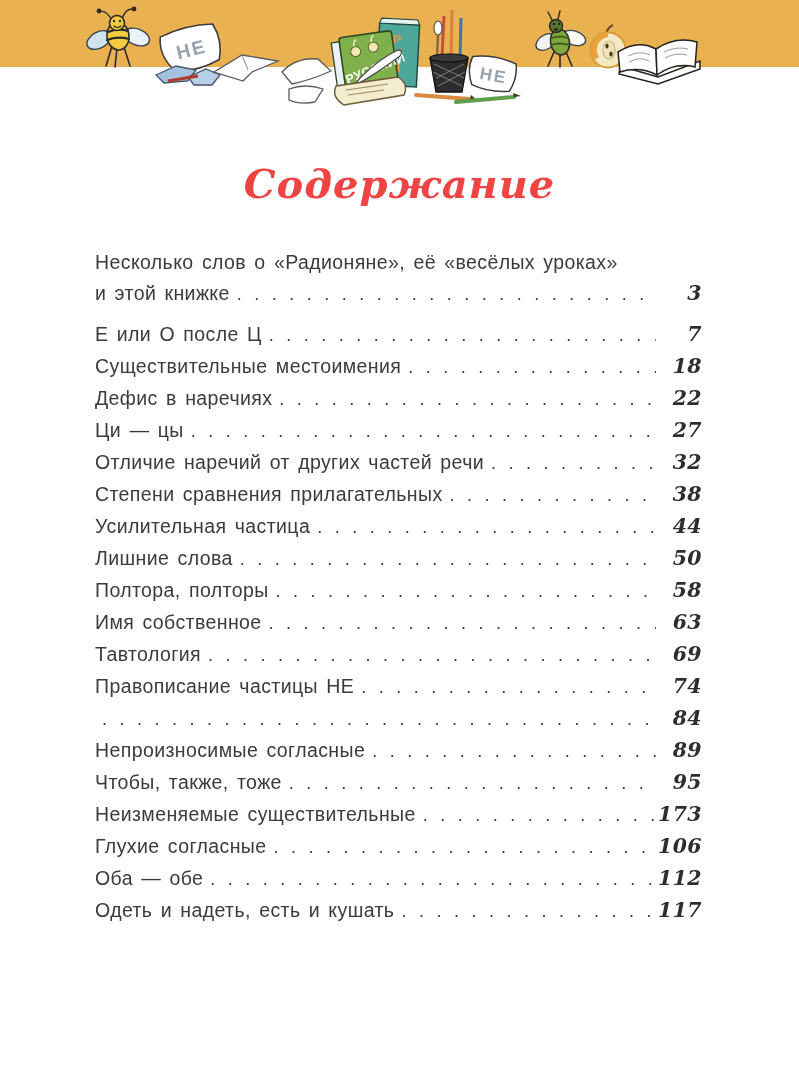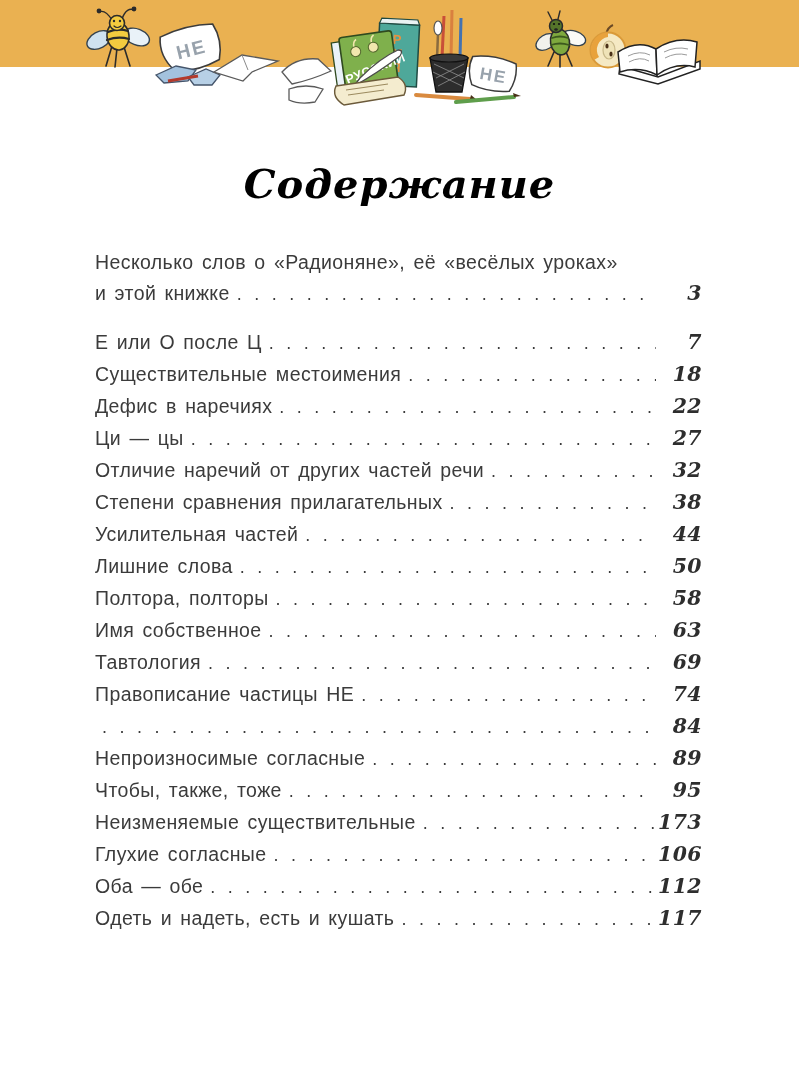--- a/index.html
+++ b/index.html
@@ -5,25 +5,25 @@
   html,body{margin:0;padding:0;}
   body{
     width:799px;height:1080px;position:relative;overflow:hidden;
     background:#ffffff;font-family:"Liberation Sans",sans-serif;
   }
   .band{position:absolute;top:0;left:0;width:799px;height:67px;background:#EAB151;}
   .header-art{position:absolute;top:0;left:0;width:799px;height:112px;}
   .page-title{
     position:absolute;top:160px;left:0;width:100%;text-align:center;margin:0;
     font-family:"DejaVu Serif",serif;font-style:italic;font-weight:bold;
-    font-size:40px;color:#000000;letter-spacing:1px;
+    font-size:40px;color:#ef4444;letter-spacing:1px;
   }
   .toc{position:absolute;left:95px;top:247px;width:607px;}
   .toc-entry{margin:0;}
-  .toc-entry:first-child{margin-bottom:17px;}
+  .toc-entry:first-child{margin-bottom:9px;}
   .toc-row{
     display:flex;align-items:baseline;line-height:31px;
     font-size:19.5px;color:#3B3B3B;letter-spacing:0.4px;word-spacing:2.5px;
   }
   .toc-title{white-space:nowrap;}
   .leader{
     flex:1;overflow:hidden;white-space:nowrap;margin:0 4px 0 7px;
     color:#3B3B3B;min-width:10px;
   }
   .leader::after{
@@ -211,21 +211,21 @@
     </div>
     <div class="toc-entry">
       <div class="toc-row">
         <span class="toc-title">Степени сравнения прилагательных</span>
         <span class="leader"></span>
         <span class="toc-page">38</span>
       </div>
     </div>
     <div class="toc-entry">
       <div class="toc-row">
-        <span class="toc-title">Усилительная частей</span>
+        <span class="toc-title">Усилительная частица</span>
         <span class="leader"></span>
         <span class="toc-page">44</span>
       </div>
     </div>
     <div class="toc-entry">
       <div class="toc-row">
         <span class="toc-title">Лишние слова</span>
         <span class="leader"></span>
         <span class="toc-page">50</span>
       </div>

